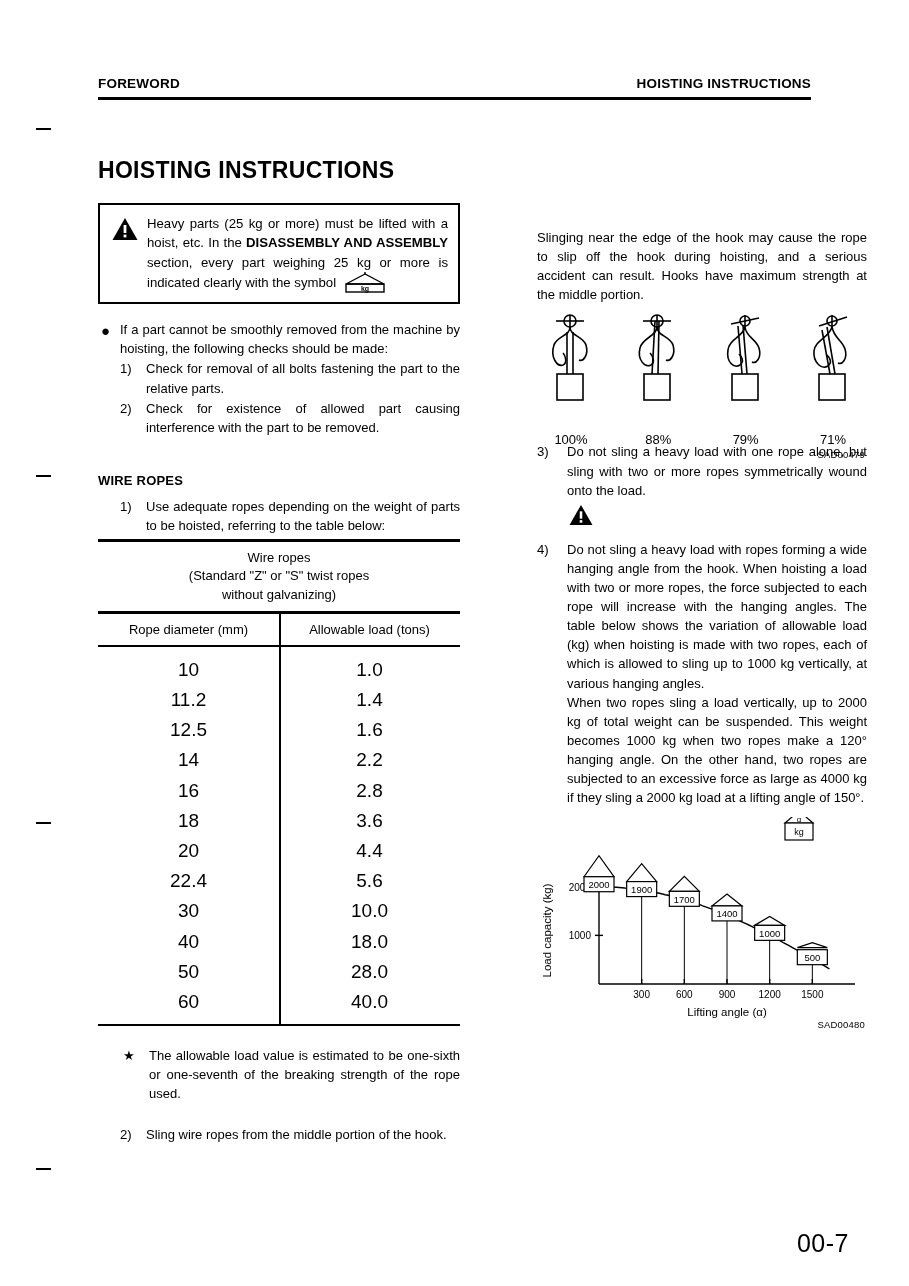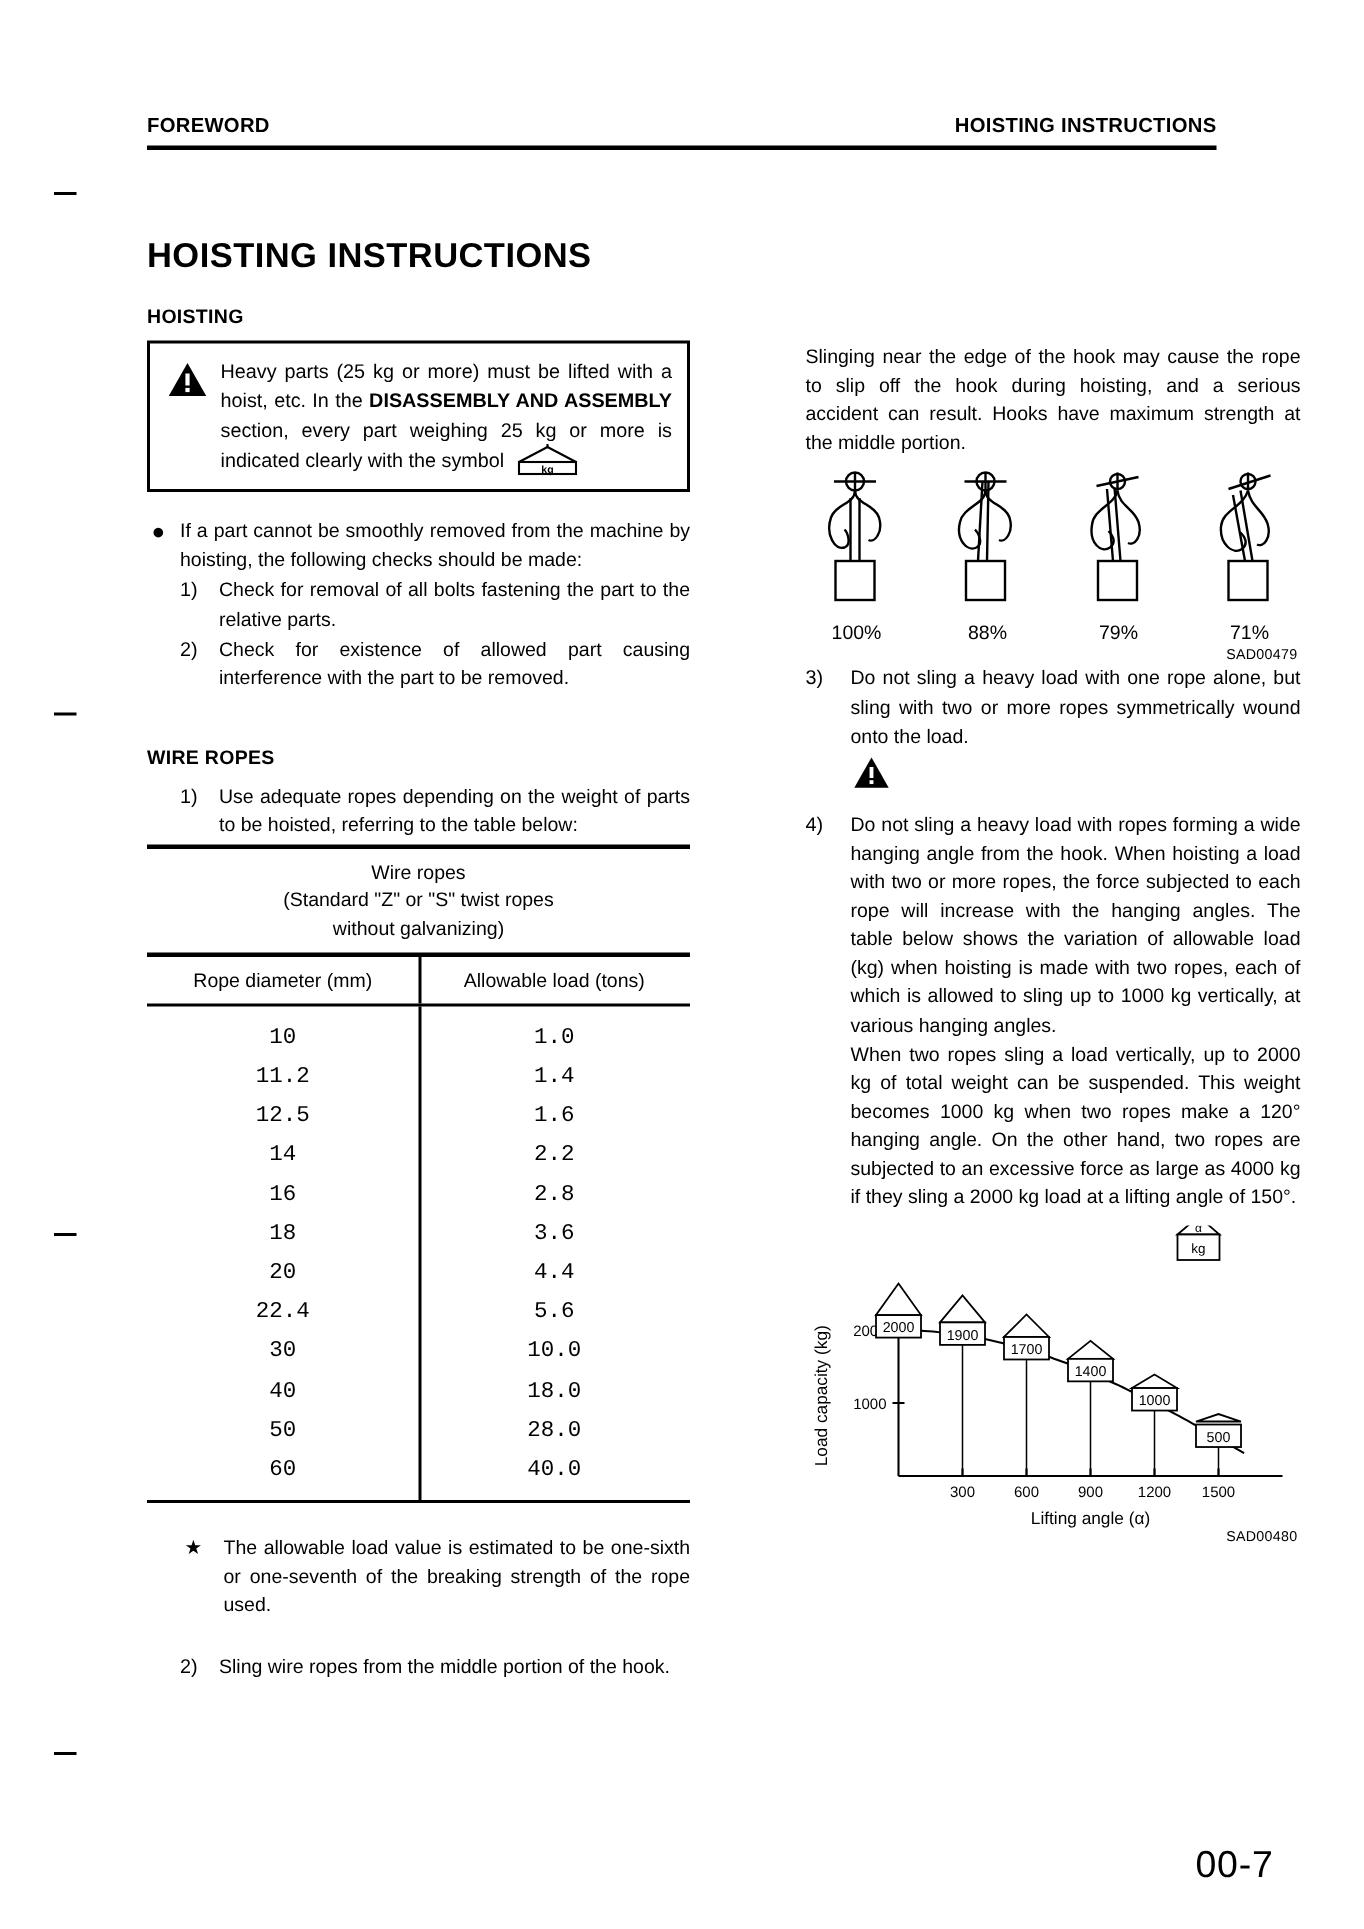--- a/index.html
+++ b/index.html
@@ -135,24 +135,23 @@
     position: absolute;
     left: 50%;
     top: 0;
     bottom: 0;
     width: 1.6px;
     background: #000;
   }
   .tbl-rows { }
   .trow {
     display: flex;
-    font-size: 15px;
+    font-size: 19px;
     line-height: 1.0;
     padding: 5.6px 0;
-    font-family: Liberation Mono, monospace;
   }
   .vline-top {
     position: absolute;
     left: 50%;
     width: 1.6px;
     background: #000;
   }
 
   
   .fig-hooks {
@@ -162,21 +161,21 @@
   }
   .hook-row {
     display: flex;
     justify-content: space-between;
     align-items: flex-end;
     padding: 0 4px;
   }
   .hook-item { width: 60px; text-align: center; }
   .hook-pct {
     font-size: 13px;
-    margin-top: 2px;
+    margin-top: 20px;
   }
   .figid {
     font-size: 9.5px;
     text-align: right;
     letter-spacing: .2px;
     margin-top: 2px;
     padding-right: 2px;
   }
 
   
@@ -219,21 +218,20 @@
 
   <div class="mtick" style="top:128px"></div>
   <div class="mtick" style="top:475px"></div>
   <div class="mtick" style="top:822px"></div>
   <div class="mtick" style="top:1168px"></div>
 
   <div class="page-title">HOISTING INSTRUCTIONS</div>
 
   <div class="col-left">
 
-    <div class="sec-head">HOISTING</div>
 
     <div class="warnbox">
       <div class="warn-flex">
         <span class="warn-ico">
           <svg width="26" height="24" viewBox="0 0 26 24">
             <polygon points="13,1 25.5,23 0.5,23" fill="#000"></polygon>
             <rect x="11.6" y="8" width="2.8" height="8" fill="#fff"></rect>
             <rect x="11.6" y="17.6" width="2.8" height="2.8" fill="#fff"></rect>
           </svg>
         </span>

